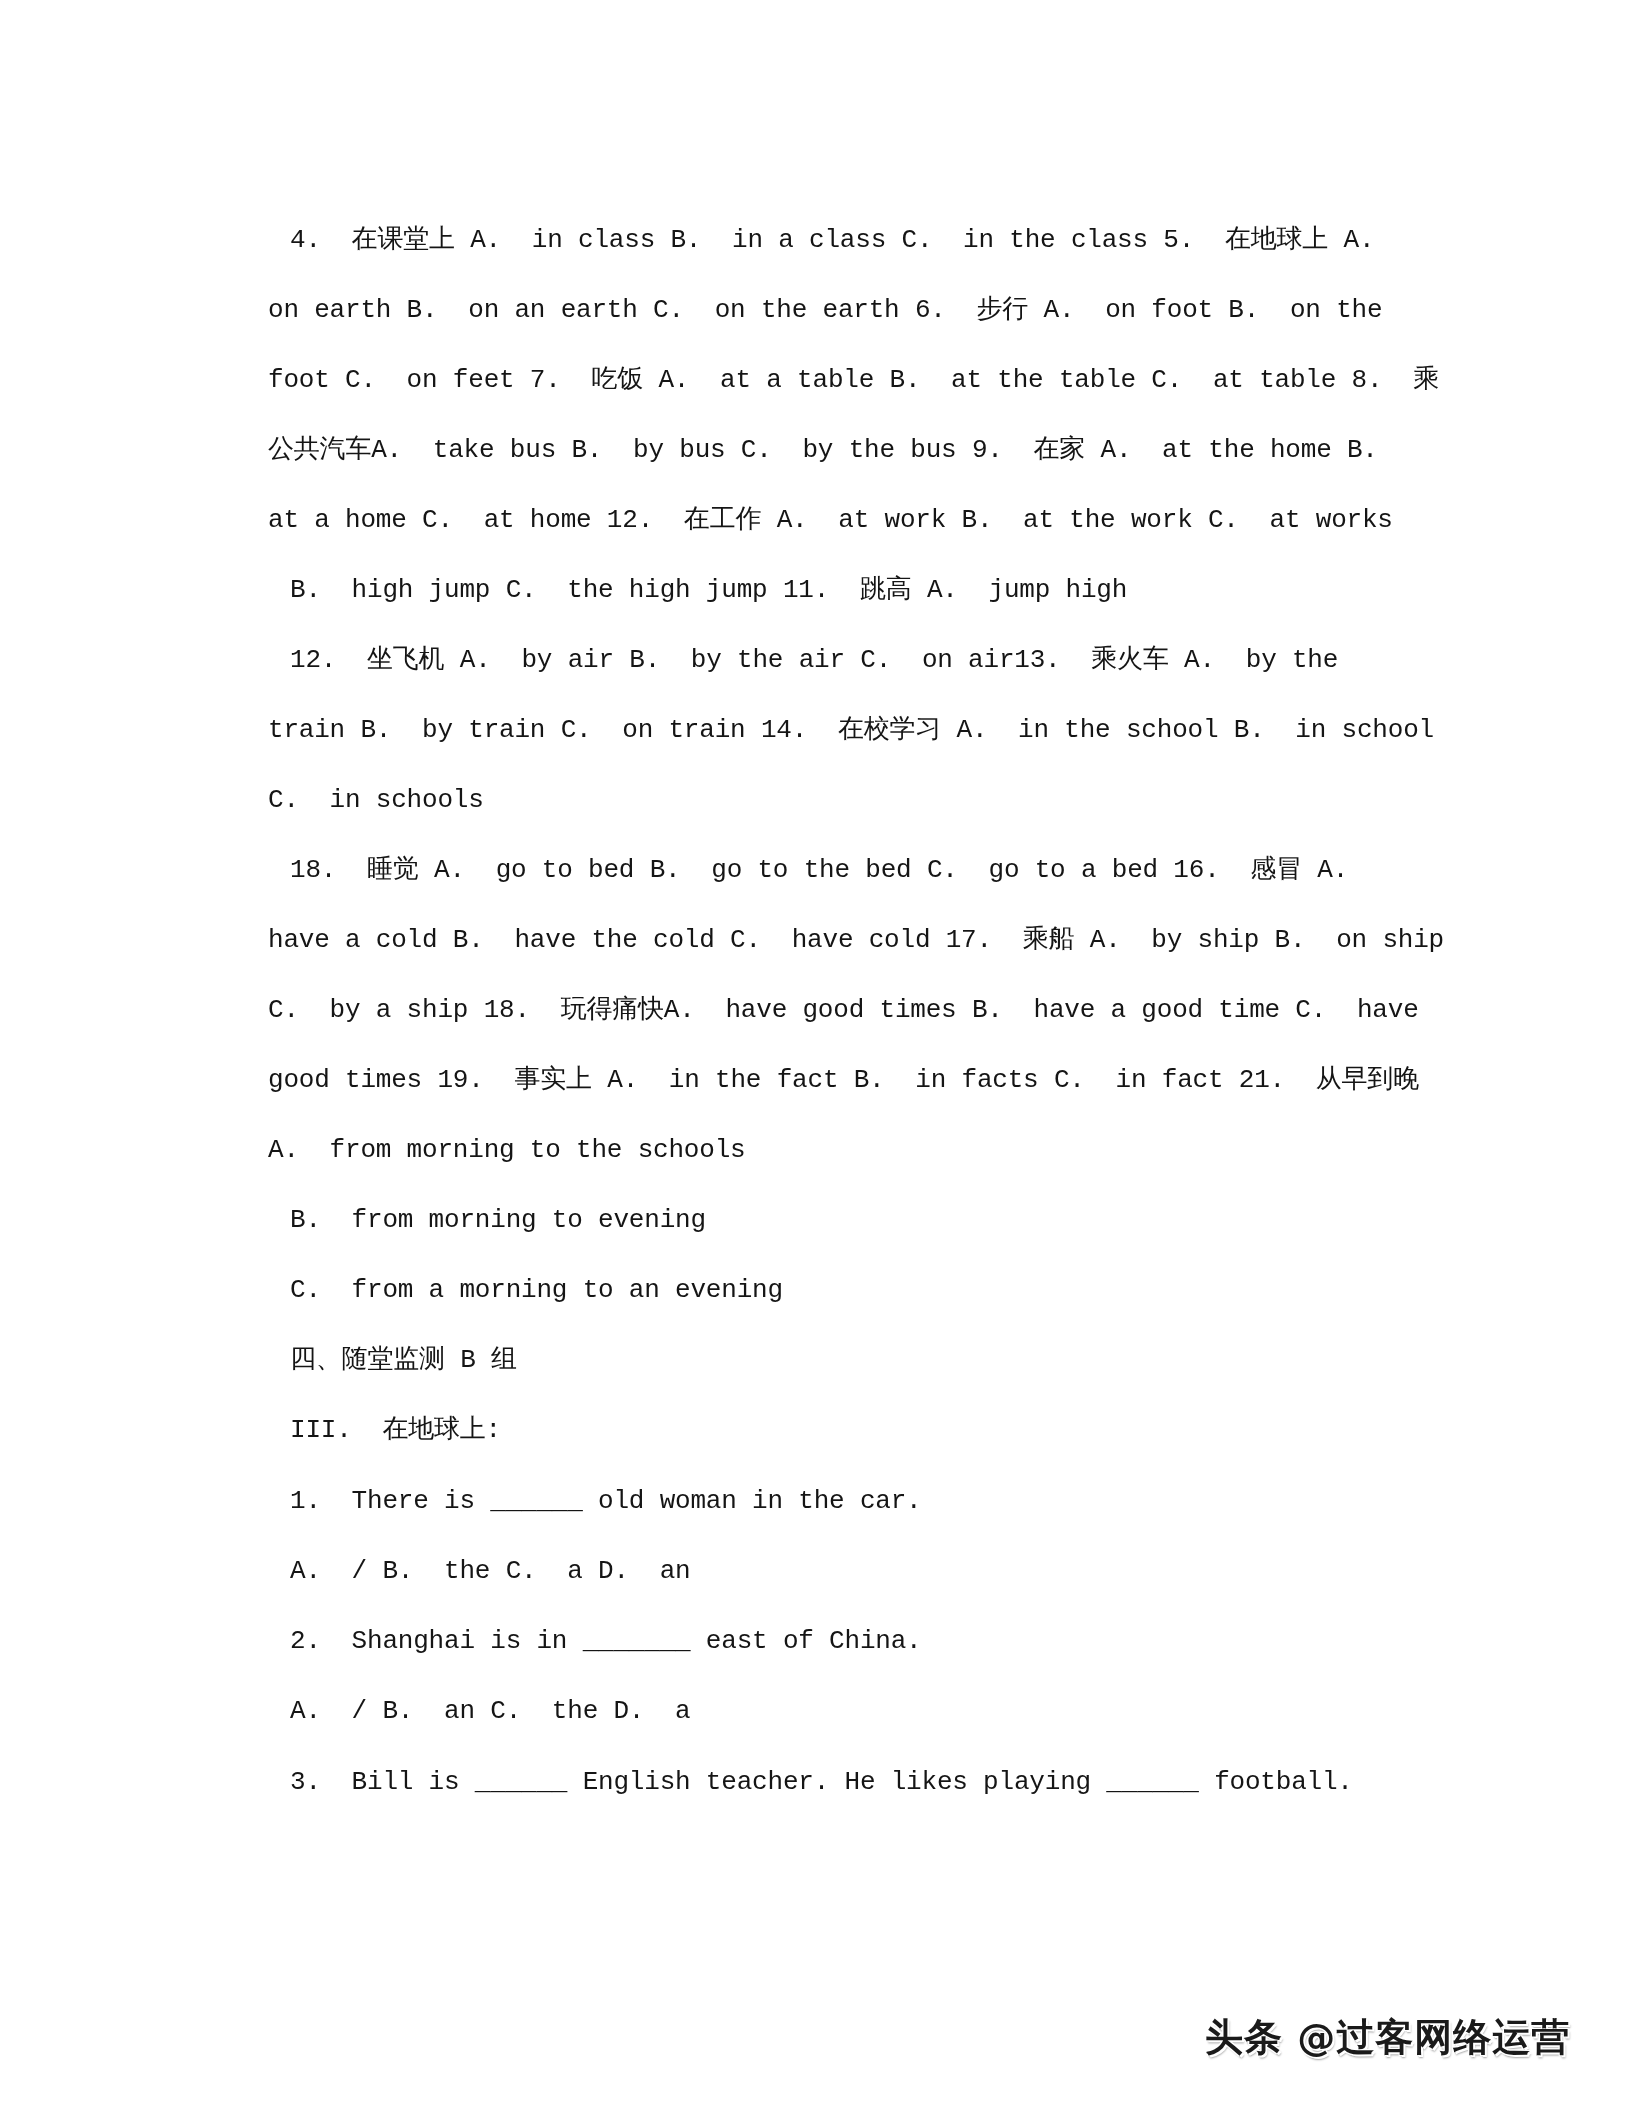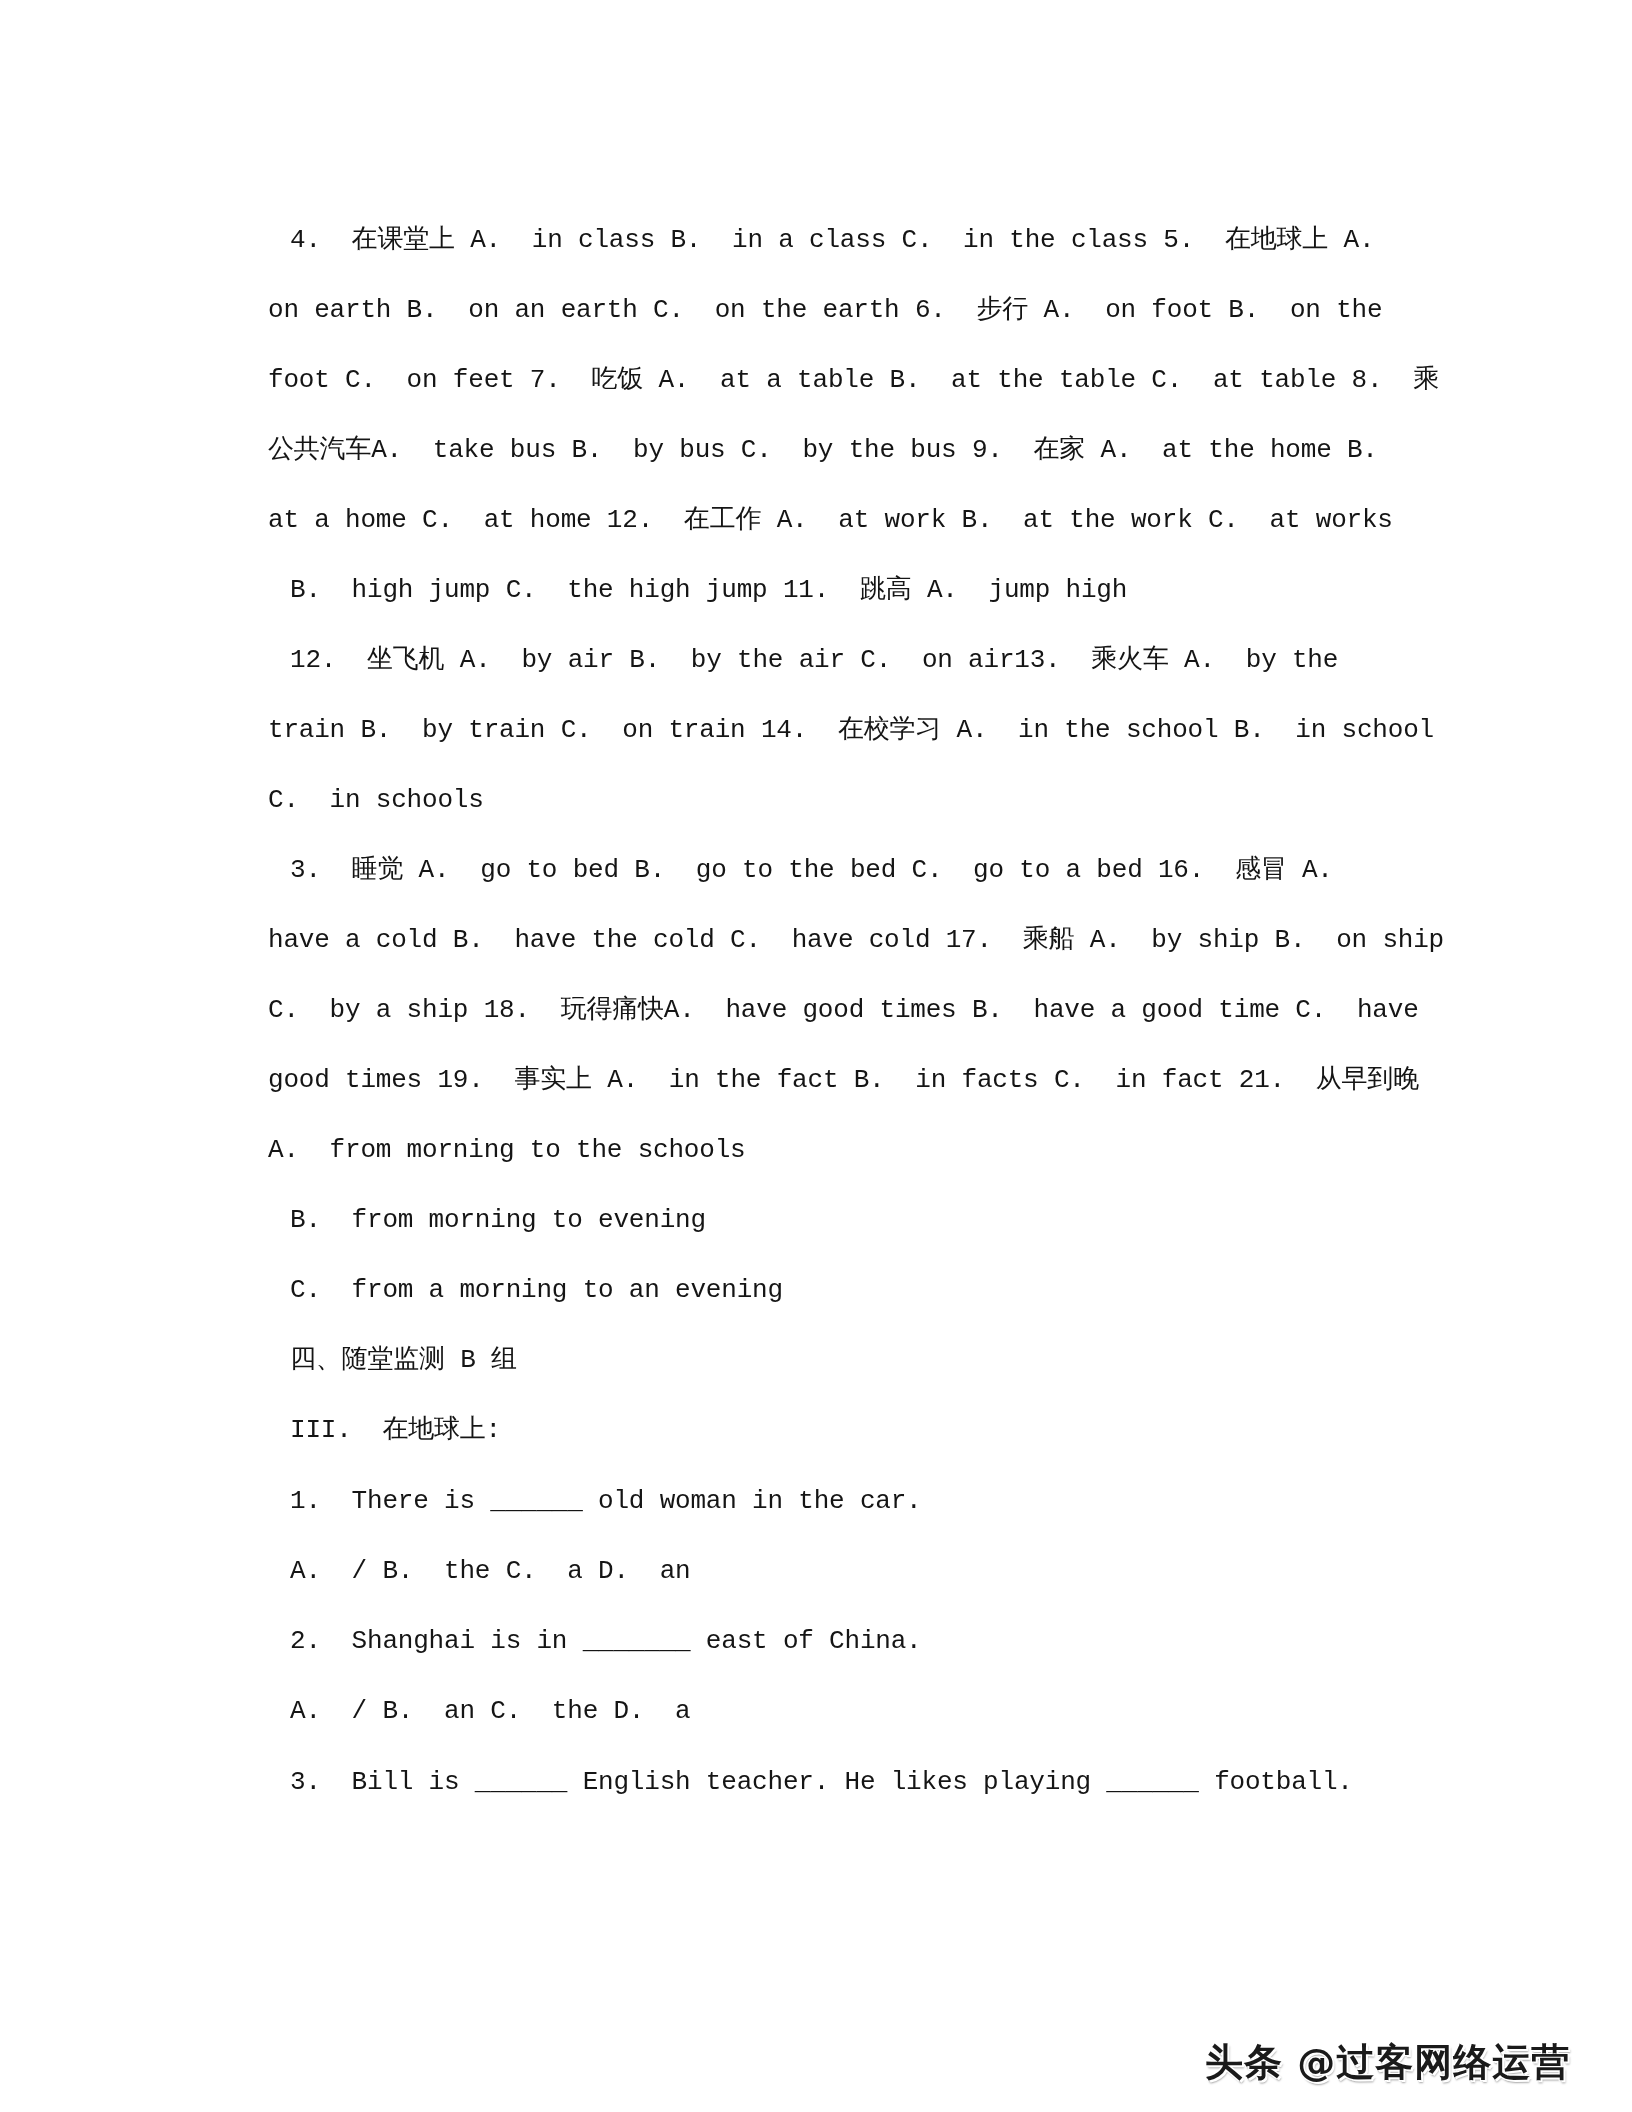--- a/index.html
+++ b/index.html
@@ -43,38 +43,37 @@
     position: absolute;
     left: 1205px;
     top: 2012px;
     font-family: "DejaVu Sans", sans-serif;
     font-size: 38px;
     font-weight: bold;
     color: #1a1a1a;
     text-shadow: 2px 2px 0 #ffffff, -1px -1px 0 #ffffff, 1px -1px 0 #ffffff, -1px 1px 0 #ffffff, 2px 3px 2px rgba(0,0,0,0.35);
     letter-spacing: 1px;
     white-space: pre;
-    margin-top: 25px;
   }
 </style>
 </head>
 <body>
 
 <div class="page">
   <div class="doc-body">
     <div class="line indent" style="top:0px">4.  在课堂上 A.  in class B.  in a class C.  in the class 5.  在地球上 A.</div>
     <div class="line flush" style="top:70px">on earth B.  on an earth C.  on the earth 6.  步行 A.  on foot B.  on the</div>
     <div class="line flush" style="top:140px">foot C.  on feet 7.  吃饭 A.  at a table B.  at the table C.  at table 8.  乘</div>
     <div class="line flush" style="top:210px">公共汽车A.  take bus B.  by bus C.  by the bus 9.  在家 A.  at the home B.</div>
     <div class="line flush" style="top:280px">at a home C.  at home 12.  在工作 A.  at work B.  at the work C.  at works</div>
     <div class="line indent" style="top:350px">B.  high jump C.  the high jump 11.  跳高 A.  jump high</div>
     <div class="line indent" style="top:420px">12.  坐飞机 A.  by air B.  by the air C.  on air13.  乘火车 A.  by the</div>
     <div class="line flush" style="top:490px">train B.  by train C.  on train 14.  在校学习 A.  in the school B.  in school</div>
     <div class="line flush" style="top:560px">C.  in schools</div>
-    <div class="line indent" style="top:630px">3.  睡觉 A.  go to bed B.  go to the bed C.  go to a bed 16.  感冒 A.</div>
+    <div class="line indent" style="top:630px">18.  睡觉 A.  go to bed B.  go to the bed C.  go to a bed 16.  感冒 A.</div>
     <div class="line flush" style="top:700px">have a cold B.  have the cold C.  have cold 17.  乘船 A.  by ship B.  on ship</div>
     <div class="line flush" style="top:770px">C.  by a ship 18.  玩得痛快A.  have good times B.  have a good time C.  have</div>
     <div class="line flush" style="top:840px">good times 19.  事实上 A.  in the fact B.  in facts C.  in fact 21.  从早到晚</div>
     <div class="line flush" style="top:910px">A.  from morning to the schools</div>
     <div class="line indent" style="top:980px">B.  from morning to evening</div>
     <div class="line indent" style="top:1050px">C.  from a morning to an evening</div>
     <div class="line indent" style="top:1120px">四、随堂监测 B 组</div>
     <div class="line indent" style="top:1190px">III.  在地球上:</div>
     <div class="line indent" style="top:1261px">1.  There is ______ old woman in the car.</div>
     <div class="line indent" style="top:1331px">A.  / B.  the C.  a D.  an</div>

